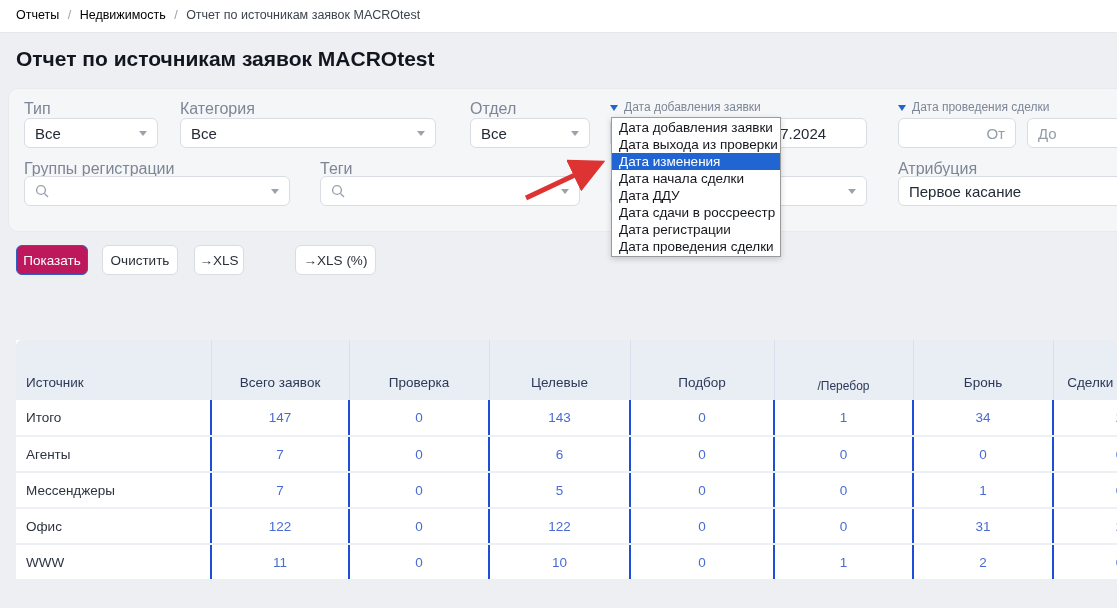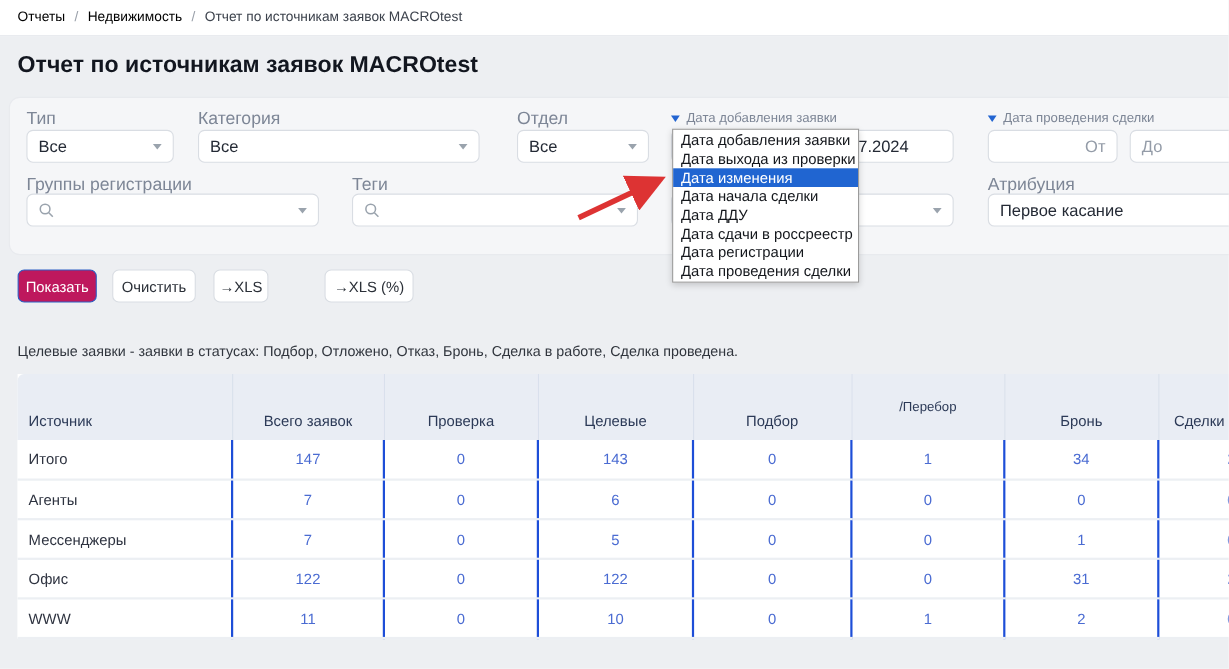--- a/index.html
+++ b/index.html
@@ -62,21 +62,21 @@
 
   
   #report-table { left:16px; top:340px; border-collapse:collapse; table-layout:fixed; width:1177px; background:#fff; }
   #report-table th {
     background:#e9edf4; height:60px; vertical-align:bottom; padding:0 4px 10px 4px;
     font-size:13.5px; font-weight:400; color:#2c3a57; text-align:center;
     border-right:1px solid #d9e0ec;
   }
   #report-table th:first-child { text-align:left; padding-left:10px; border-top-left-radius:6px; }
   #report-table th:last-child  { border-right:none; padding-right:70px; }
-  #report-table th.col-perebor { font-size:12px; padding-bottom:23px; }
+  #report-table th.col-perebor { font-size:12px; padding-bottom:7px; }
   #report-table td {
     height:36px; font-size:13.5px; text-align:center; color:#4a6bd2;
     border-right:2px solid #1d4ed8; border-bottom:2px solid #eceff3; background:#fff; padding:0 4px;
   }
   #report-table td:first-child { text-align:left; padding-left:10px; color:#2e3340; }
   #report-table td:last-child { border-right:none; padding-right:12px; }
 </style>
 </head>
 <body>
 
@@ -181,21 +181,20 @@
       </marker>
     </defs>
     <line x1="14" y1="48" x2="82" y2="16" stroke="#dd3333" stroke-width="5" marker-end="url(#ah)"></line>
   </svg>
 
   <div class="abs btn btn-primary" style="left:16px; top:245px; width:72px;">Показать</div>
   <div class="abs btn btn-plain" style="left:102px; top:245px; width:76px;">Очистить</div>
   <div class="abs btn btn-plain" style="left:194px; top:245px; width:50px;">→XLS</div>
   <div class="abs btn btn-plain" style="left:256px; top:245px; width:81px;margin-left:39px;">→XLS (%)</div>
 
-  <div class="abs note" style="left:16px; top:312px;">Целевые заявки - заявки в статусах: Подбор, Отложено, Отказ, Бронь, Сделка в работе, Сделка проведена.</div>
 
   <table class="abs" id="report-table">
     <colgroup>
       <col style="width:195px">
         <col style="width:138px">
         <col style="width:140px">
         <col style="width:141px">
       <col style="width:144px">
         <col style="width:139px">
         <col style="width:140px">

